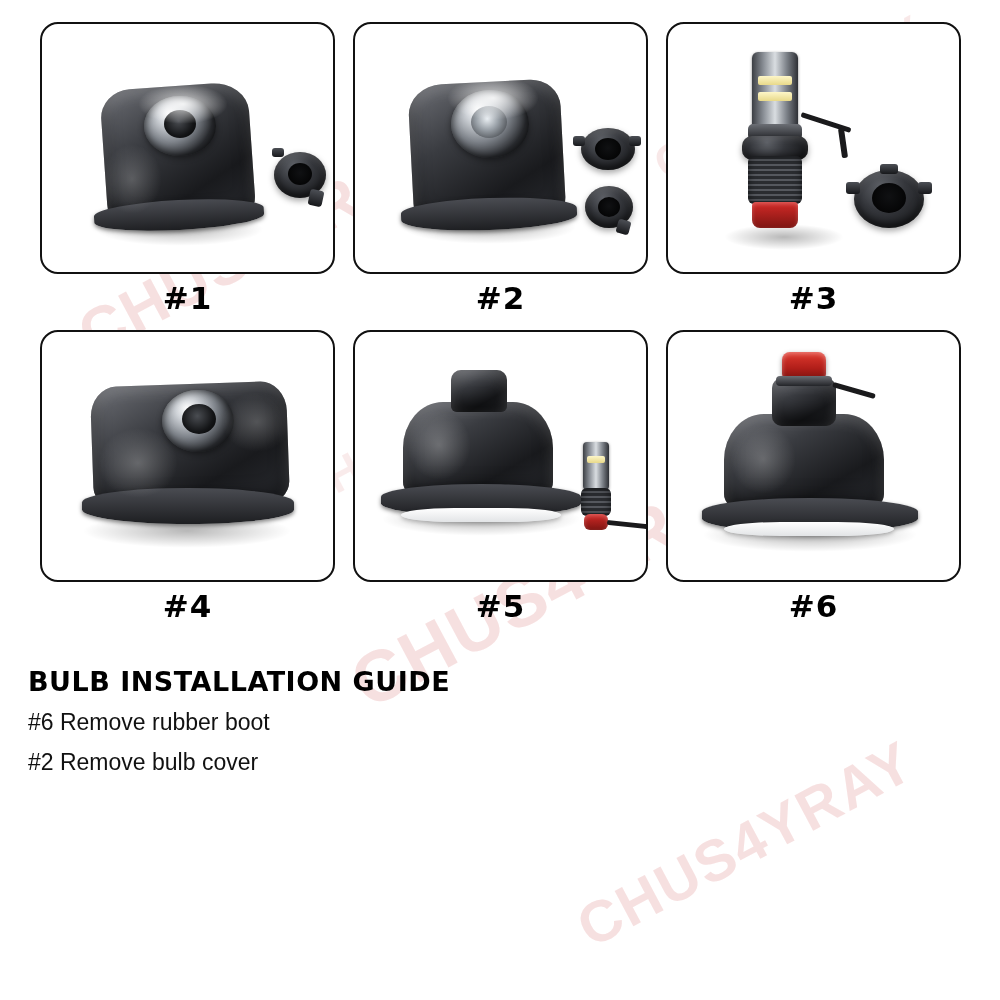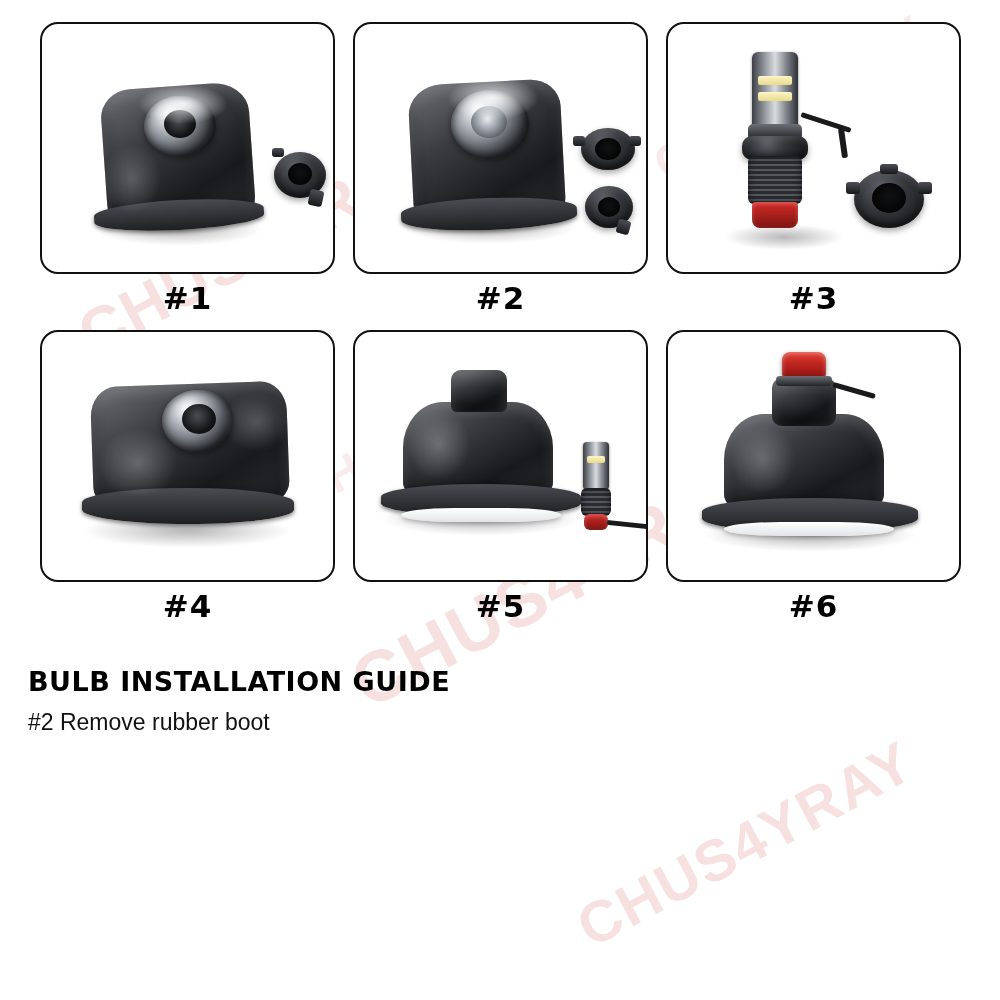--- a/index.html
+++ b/index.html
@@ -312,16 +312,17 @@
           <div class="glare art" style="left:62px; top:92px; width:66px; height:70px; opacity:.28;"></div>
         </div>
         <div class="caption">#6</div>
       </div>
 
     </div>
   </div>
 
   <div class="guide">
     <div class="guide-title">BULB INSTALLATION GUIDE</div>
-    <div class="guide-line">#2 Remove rubber boot</div>
+    <div class="guide-line">#6 Remove rubber boot</div>
+    <div class="guide-line">#2 Remove bulb cover</div>
   </div>
 
 </div>
 
 </body></html>

